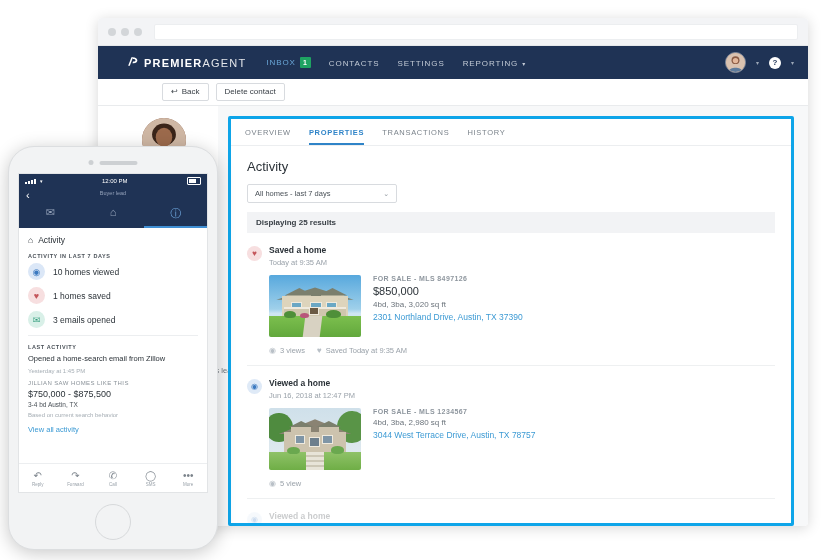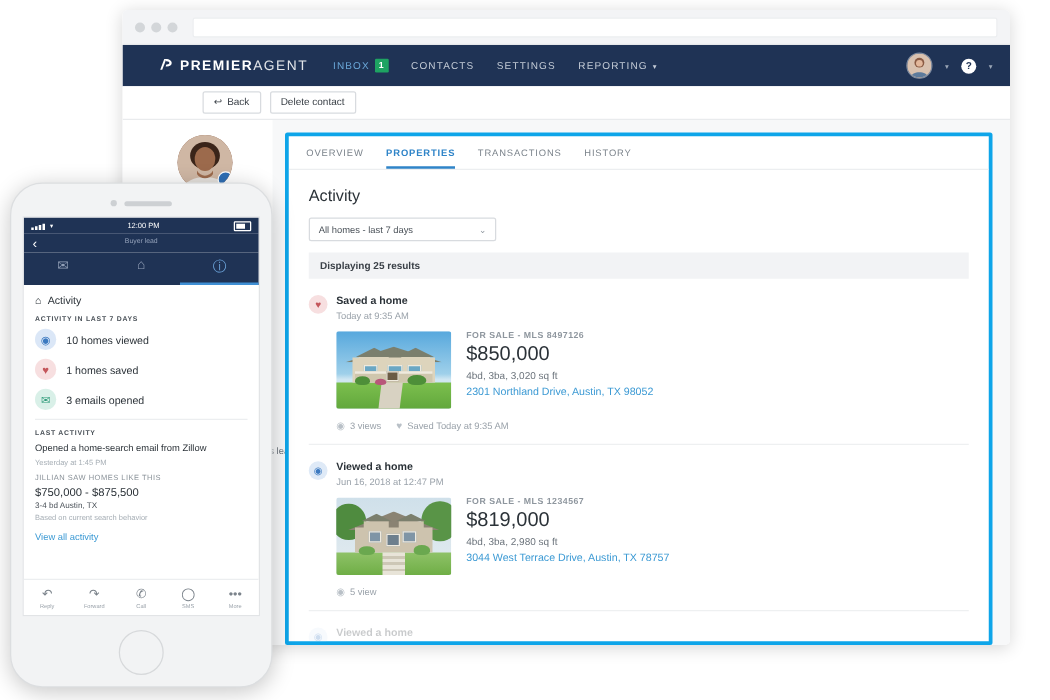--- a/index.html
+++ b/index.html
@@ -6,21 +6,21 @@
   body{
     width:840px;height:560px;overflow:hidden;
     background:#ffffff;
     font-family:"Liberation Sans", sans-serif;
     -webkit-font-smoothing:antialiased;
   }
   .stage{position:relative;width:840px;height:560px;background:#fff;}
 
   
   .browser{
-    position:absolute;left:98px;top:8px;width:710px;height:508px;
+    position:absolute;left:98px;top:18px;width:710px;height:508px;
     background:#fff;border-radius:4px;
     box-shadow:0 2px 14px rgba(0,0,0,.16);
     overflow:hidden;
   }
   .chrome{
     height:28px;background:#f3f4f6;border-bottom:1px solid #e6e8ea;
     display:flex;align-items:center;padding:0 10px;box-sizing:border-box;
   }
   .dots{display:flex;gap:5px;margin-right:12px;}
   .dot{width:8px;height:8px;border-radius:50%;background:#d3d6d9;}
@@ -32,21 +32,21 @@
     padding:0 14px 0 28px;box-sizing:border-box;
   }
   .brand{display:flex;align-items:center;gap:5px;margin-right:20px;}
   .brand-mark{
     font-style:italic;font-weight:bold;color:#fff;font-size:11px;
     letter-spacing:-0.5px;
   }
   .brand-txt{font-size:11px;letter-spacing:1.2px;color:#fff;}
   .brand-txt b{font-weight:bold;}
   .brand-txt span{font-weight:normal;color:#e3e6ea;}
-  .nav-items{display:flex;align-items:center;gap:18px;}
+  .nav-items{display:flex;align-items:flex-end;gap:18px;}
   .nav-item{
     font-size:8px;letter-spacing:.9px;color:#c3cbd6;cursor:pointer;
     display:flex;align-items:center;gap:4px;white-space:nowrap;
   }
   .nav-item.active{color:#6aa7d8;}
   .badge{
     background:#1ea362;color:#fff;font-size:7px;line-height:1;
     padding:2px 3px;border-radius:1px;font-weight:bold;min-width:5px;text-align:center;
   }
   .caret{font-size:6px;}
@@ -142,21 +142,21 @@
   .ic.heart{background:#f7dfe0;color:#c4565b;font-size:8px;}
   .ic.eye{background:#dfeaf7;color:#3b79c0;font-size:8px;}
   .act-t{font-size:8.5px;font-weight:bold;color:#2b3238;line-height:1.3;}
   .act-d{font-size:7.5px;color:#9aa2aa;margin-top:2px;}
 
   .listing{display:flex;gap:12px;margin:8px 0 0 22px;}
   .photo{
     width:92px;height:62px;border-radius:2px;flex:0 0 auto;overflow:hidden;position:relative;
   }
   .l-mls{font-size:7px;letter-spacing:.4px;color:#8e969e;font-weight:bold;}
-  .l-price{font-size:16px;color:#2b3238;margin-top:3px;}
+  .l-price{font-size:11px;color:#2b3238;margin-top:3px;}
   .l-specs{font-size:8px;color:#6b737b;margin-top:3px;}
   .l-addr{font-size:8.5px;color:#3c9ad4;margin-top:3px;cursor:pointer;}
   .stats{display:flex;gap:12px;margin:9px 0 0 22px;align-items:center;}
   .stat{display:flex;gap:4px;align-items:center;font-size:7.5px;color:#9aa2aa;}
   .stat .sh{color:#b9c0c7;font-size:8px;}
 
   
   .sky{position:absolute;inset:0;background:linear-gradient(#57a8dd,#9fd0ea 55%,#cfe6f2 62%);}
   .lawn{position:absolute;left:0;right:0;bottom:0;height:34%;background:linear-gradient(#7cbf4e,#62a83c);}
   .walk{position:absolute;bottom:0;left:38%;width:18%;height:34%;background:#d8d2c2;transform:skewX(-7deg);}
@@ -416,21 +416,21 @@
                   <span class="porch"></span>
                   <span class="win" style="left:44%;bottom:36%;width:8%;height:10%;background:#6b5b45;"></span>
                   <span class="bush" style="left:16%;width:13%;height:12%;"></span>
                   <span class="bush" style="left:62%;width:16%;height:13%;"></span>
                   <span class="bush" style="left:34%;width:10%;height:9%;background:#b8577a;"></span>
                 </div>
                 <div>
                   <div class="l-mls">FOR SALE - MLS 8497126</div>
                   <div class="l-price">$850,000</div>
                   <div class="l-specs">4bd, 3ba, 3,020 sq ft</div>
-                  <div class="l-addr">2301 Northland Drive, Austin, TX 98052</div>
+                  <div class="l-addr">2301 Northland Drive, Austin, TX 37390</div>
                 </div>
               </div>
               <div class="stats">
                 <span class="stat">
                   <span class="sh">◉</span>
                   <span>3 views</span>
                 </span>
                 <span class="stat">
                   <span class="sh">♥</span>
                   <span>Saved Today at 9:35 AM</span>
@@ -458,21 +458,20 @@
                   <span class="gable" style="left:54%;top:30%;width:22%;height:22%;background:#cdc3ae;"></span>
                   <span class="win" style="left:28%;top:44%;width:9%;height:11%;background:#7f95a6;"></span>
                   <span class="win" style="left:58%;top:44%;width:9%;height:11%;background:#7f95a6;"></span>
                   <span class="win" style="left:44%;top:46%;width:9%;height:13%;background:#6d7f8d;"></span>
                   <span class="steps"></span>
                   <span class="bush" style="left:20%;bottom:26%;width:14%;height:12%;background:#6aa84f;"></span>
                   <span class="bush" style="right:18%;bottom:26%;width:15%;height:13%;background:#6aa84f;"></span>
                 </div>
                 <div>
                   <div class="l-mls">FOR SALE - MLS 1234567</div>
-                  <div class="l-price">$819,000</div>
                   <div class="l-specs">4bd, 3ba, 2,980 sq ft</div>
                   <div class="l-addr">3044 West Terrace Drive, Austin, TX 78757</div>
                 </div>
               </div>
               <div class="stats">
                 <span class="stat">
                   <span class="sh">◉</span>
                   <span>5 view</span>
                 </span>
               </div>

